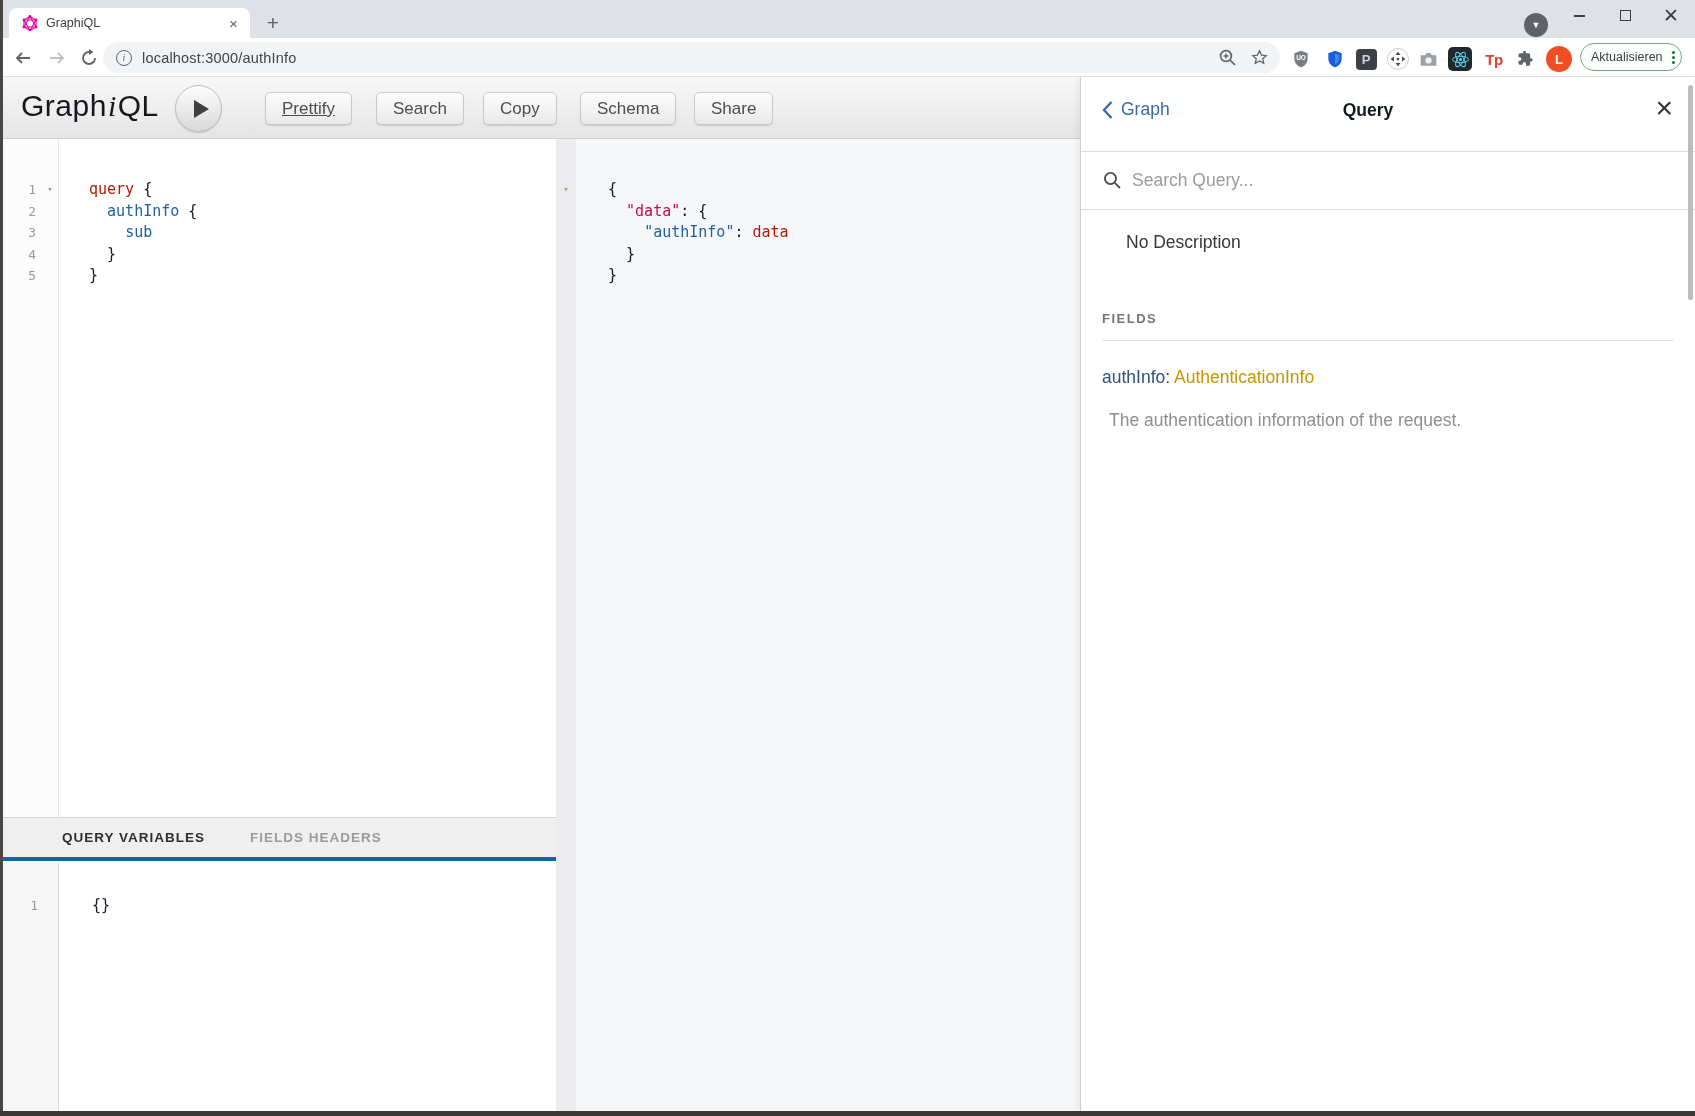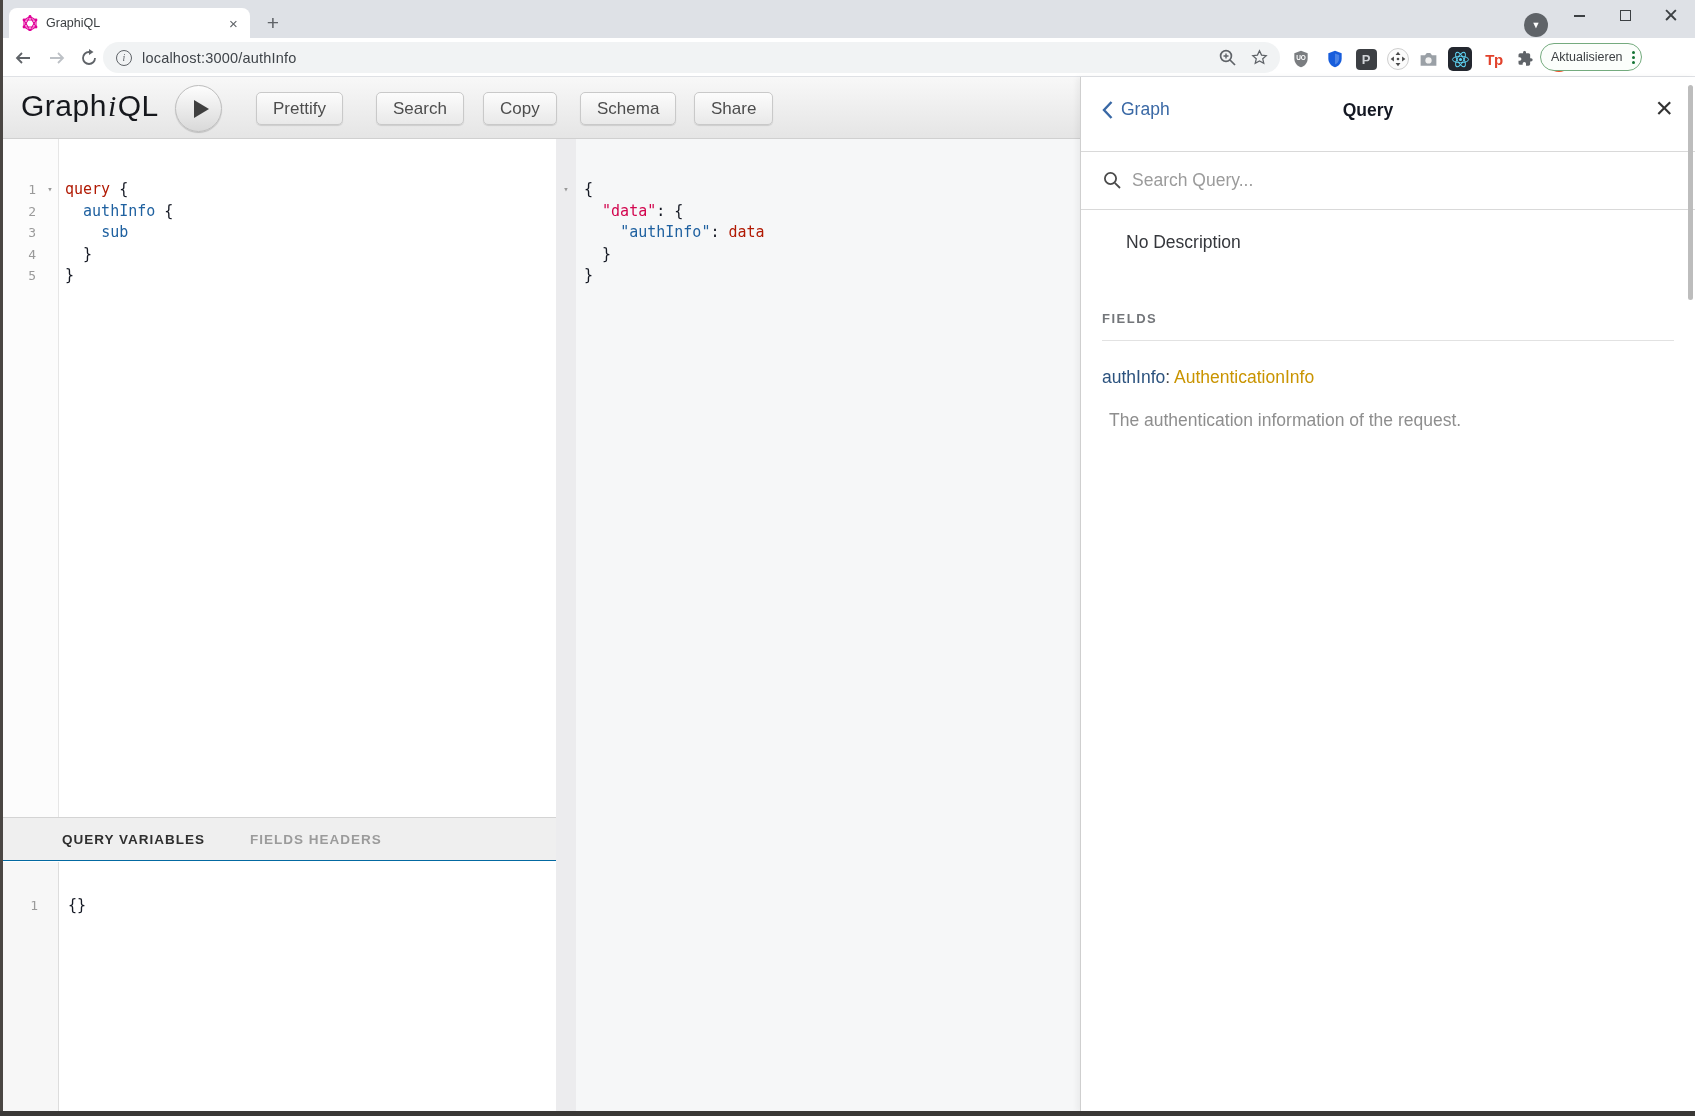--- a/index.html
+++ b/index.html
@@ -45,55 +45,55 @@
   .pbadge { width:21px; height:21px; border-radius:4px; background:#3c3f43; color:#cfd2d6; font-weight:bold;
     font-size:13px; display:flex; align-items:center; justify-content:center; }
   .crossbtn { width:22px; height:22px; border-radius:50%; background:#fbfbfb; border:1px solid #cfcfcf;
     display:flex; align-items:center; justify-content:center; }
   .reactbox { width:24px; height:24px; border-radius:5px; background:#23272f;
     display:flex; align-items:center; justify-content:center; }
   .tp-label { font-size:15px; font-weight:bold; color:#e2422c; letter-spacing:-0.5px; }
   .avatar { position:absolute; left:1546px; top:8px; width:26px; height:26px; border-radius:50%;
     background:#f04e23; color:#fff; font-size:13px; font-weight:bold;
     display:flex; align-items:center; justify-content:center; }
-  .update-pill { position:absolute; left:1540px; top:5px; width:102px; height:28px; border-radius:14px;
+  .update-pill { position:absolute; left:1580px; top:5px; width:102px; height:28px; border-radius:14px;
     border:1px solid #74ab7e; background:#fbfefb; display:flex; align-items:center; padding:0 6px 0 10px; }
   .update-label { font-size:12.5px; color:#3c4043; flex:1; }
   .kebab { color:#137333; font-size:13px; line-height:1; letter-spacing:0; }
 
   
   .gql-topbar { position:absolute; left:3px; top:77px; width:1077px; height:62px;
     background:linear-gradient(#f8f8f8,#e5e5e5); border-bottom:1px solid #d0d0d0; }
   .gql-logo { position:absolute; left:18px; top:12px; font-size:30px; color:#16181d; letter-spacing:.5px; }
   .gql-logo i { font-family:"Liberation Serif", serif; font-style:italic; padding:0 1px; }
   .execute-btn { position:absolute; left:172px; top:8px; width:47px; height:47px; border-radius:50%;
     background:linear-gradient(#fdfdfd,#d9d9d9); border:1px solid #bdbdbd;
     box-shadow:0 1px 1px rgba(0,0,0,.18); display:flex; align-items:center; justify-content:center; }
   .play-tri { width:0; height:0; border-left:15px solid #3f3f3f; border-top:9.5px solid transparent;
     border-bottom:9.5px solid transparent; margin-left:5px; }
   .tbtn { position:absolute; top:15px; height:33px; border-radius:5px; border:1px solid #c9c9c9;
     background:linear-gradient(#fcfcfc,#e9e9e9); box-shadow:0 1px 1px rgba(0,0,0,.12);
     font-size:17px; color:#4d4d4d; padding:0 16px; display:flex; align-items:center; }
-  .tbtn-0{left:253px;} .tbtn-1{left:373px;} .tbtn-2{left:480px;} .tbtn-3{left:577px;} .tbtn-4{left:691px;}
+  .tbtn-0{left:262px;text-decoration:underline;} .tbtn-1{left:373px;} .tbtn-2{left:480px;} .tbtn-3{left:577px;} .tbtn-4{left:691px;}
 
   
   .mono { font-family:"DejaVu Sans Mono", monospace; }
   .editor-pane { position:absolute; left:3px; top:139px; width:553px; height:973px; background:#fff; }
   .query-editor { position:absolute; left:0; top:0; width:553px; height:678px; background:#fff; padding-top:40px; }
   .gutter-bg { position:absolute; left:0; top:0; width:56px; height:100%; border-right:1px solid #e6e6e6; background:#fcfcfc; }
   .code-line { position:relative; display:flex; height:21.5px; line-height:21.5px; }
   .ln { width:38px; text-align:right; padding-right:5px; color:#9a9a9a; font-size:13px;
     font-family:"DejaVu Sans Mono", monospace; }
   .foldcol { width:18px; text-align:center; color:#999; font-size:9px; }
-  .codepre { white-space:pre; font-size:15px; font-family:"DejaVu Sans Mono", monospace; padding-left:6px; }
+  .codepre { white-space:pre; font-size:15px; font-family:"DejaVu Sans Mono", monospace; padding-left:6px;margin-left:24px; }
   .tok-kw { color:#B11A04; } .tok-fld { color:#1F61A0; } .tok-pn { color:#141823; }
   .tok-def { color:#D2054E; } .tok-prop { color:#1F61A0; } .tok-ws { color:#141823; }
 
   .varbar { position:absolute; left:0; top:678px; width:553px; height:44px; background:#efefef;
-    border-top:1px solid #d4d4d4; border-bottom:1px solid #0369a1; display:flex; align-items:center; padding-left:59px; }
+    border-top:1px solid #d4d4d4; border-bottom:4px solid #0369a1; display:flex; align-items:center; padding-left:59px; }
   .vartab { font-size:13.5px; font-weight:bold; letter-spacing:1px; margin-right:45px; }
   .vartab.active { color:#2f2f2f; } .vartab.inactive { color:#9b9b9b; }
   .var-editor { position:absolute; left:0; top:723px; width:553px; height:250px; background:#fff; padding-top:33px; }
   .var-editor .gutter-bg { background:#f7f7f7; border-right:1px solid #dddddd; }
   .var-editor .ln { width:40px; }
   .var-editor .codepre { padding-left:7px; }
 
   .result-pane { position:absolute; left:556px; top:139px; width:524px; height:973px; background:#f6f7f8; padding-top:40px; }
   .result-gutterbg { position:absolute; left:0; top:0; width:20px; height:100%; background:#ececee; }
   .result-pane .foldcol { width:20px; }

